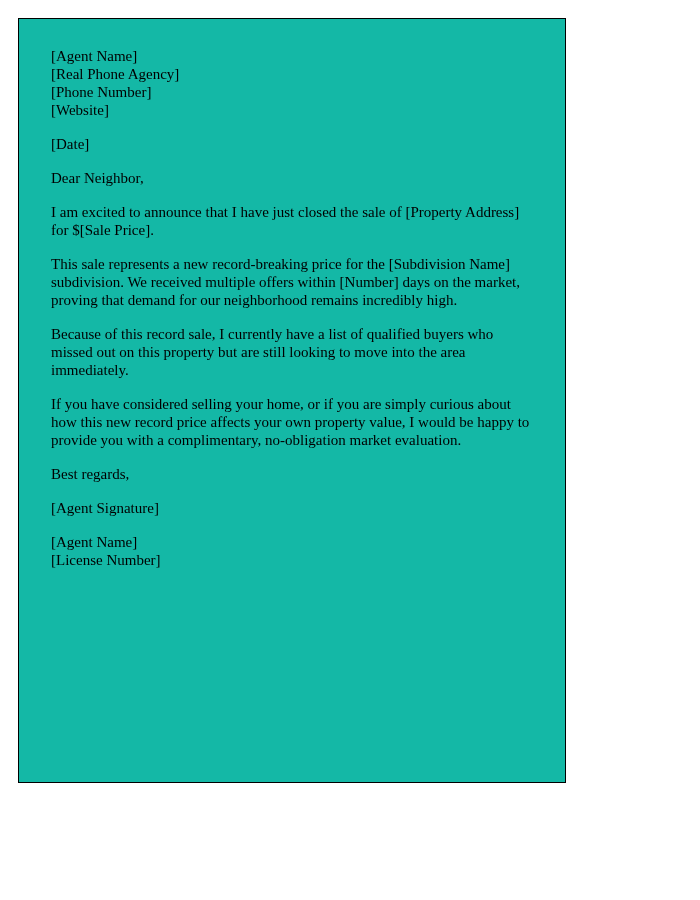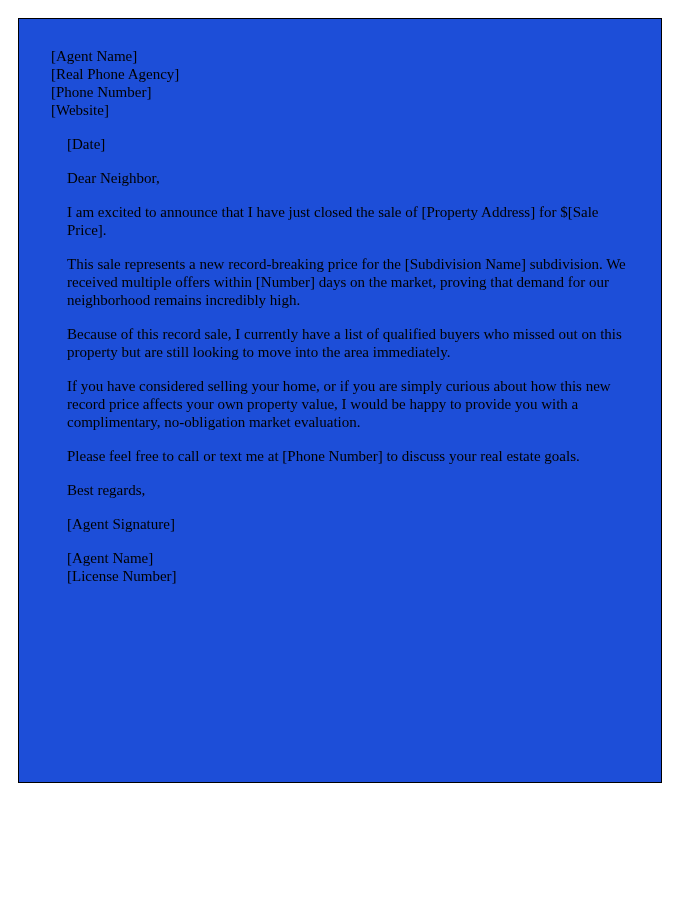--- a/index.html
+++ b/index.html
@@ -8,34 +8,34 @@
     background: #ffffff;
     width: 700px;
     height: 900px;
     font-family: "Liberation Serif", serif;
     color: #000000;
   }
   .page {
     position: absolute;
     left: 18px;
     top: 18px;
-    width: 644px;
+    width: 548px;
     height: 765px;
     border: 1px solid #000000;
     box-sizing: border-box;
     padding: 28px 30px 28px 32px;
-    background: #1d4ed8;
+    background: #14b8a6;
   }
   .page p, .page .line {
     font-size: 15px;
     line-height: 18px;
     margin: 0;
   }
   .page p {
-    margin: 16px 0 0 16px;
+    margin: 16px 0 0 0;
   }
   .contact-block .line {
     margin: 0;
   }
   strong {
     font-weight: normal;
   }
 </style>
 </head>
 <body>
@@ -54,21 +54,20 @@
   <p>Dear Neighbor,</p>
 
   <p><span>I am excited to announce that I have just closed the sale of </span><strong>[Property Address]</strong><span> for </span><strong>$[Sale Price]</strong><span>.</span></p>
 
   <p><span>This sale represents a </span><strong>new record-breaking price</strong><span> for the [Subdivision Name] subdivision. We received multiple offers within [Number] days on the market, proving that demand for our neighborhood remains incredibly high.</span></p>
 
   <p>Because of this record sale, I currently have a list of qualified buyers who missed out on this property but are still looking to move into the area immediately.</p>
 
   <p>If you have considered selling your home, or if you are simply curious about how this new record price affects your own property value, I would be happy to provide you with a complimentary, no-obligation market evaluation.</p>
 
-  <p>Please feel free to call or text me at [Phone Number] to discuss your real estate goals.</p>
 
   <p>Best regards,</p>
 
   <p>[Agent Signature]</p>
 
   <p style="margin-bottom:0;">
     <span class="line" style="display:block;">[Agent Name]</span>
     <span class="line" style="display:block;">[License Number]</span>
   </p>
 

